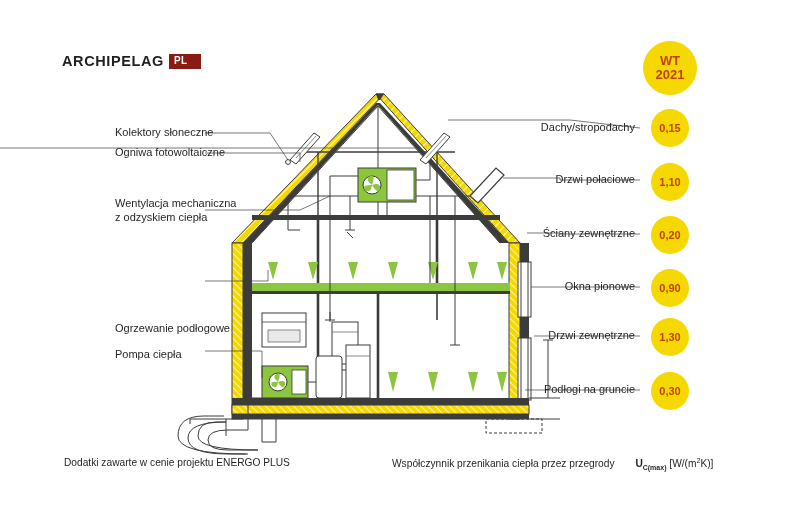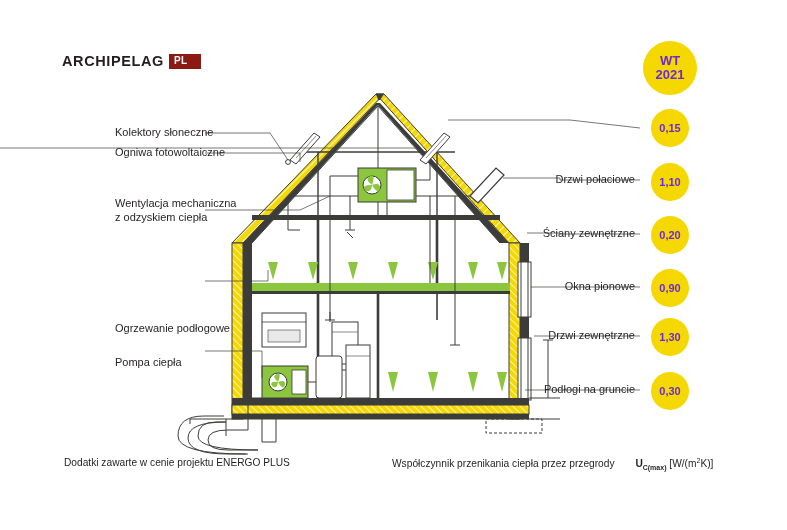--- a/index.html
+++ b/index.html
@@ -56,21 +56,21 @@
   }
   
   .badge {
     position: absolute;
     border-radius: 50%;
     background: #f5d800;
     display: flex;
     align-items: center;
     justify-content: center;
     font-weight: bold;
-    color: #6d28d9;
+    color: #c2410c;
   }
   .badge.val {
     width: 38px;
     height: 38px;
     font-size: 11px;
   }
   .badge.wt {
     width: 54px;
     height: 54px;
     font-size: 13px;
@@ -315,22 +315,23 @@
       <polyline points="525,390 580,390 640,390"></polyline>
       <line x1="420,148" x2="420" y1="148" y2="148"></line>
     </g>
   </svg>
 
   <div class="lbl" style="left:115px; top:126px;">Kolektory słoneczne</div>
   <div class="lbl" style="left:115px; top:146px;">Ogniwa fotowoltaiczne</div>
   <div class="lbl" style="left:115px; top:197px;">Wentylacja mechaniczna</div>
   <div class="lbl" style="left:115px; top:211px;">z odzyskiem ciepła</div>
   <div class="lbl" style="left:115px; top:274px;margin-top:48px;">Ogrzewanie podłogowe</div>
-  <div class="lbl" style="left:115px; top:356px;">Pompa ciepła</div>
-
+  <div class="lbl" style="left:115px; top:348px;">Pompa ciepła</div>
+
+  <div class="lbl right" style="left:430px; width:205px; top:121px;">Dachy/stropodachy</div>
   <div class="badge val" style="left:651px; top:109px;">0,15</div>
 
   <div class="lbl right" style="left:430px; width:205px; top:173px;">Drzwi połaciowe</div>
   <div class="badge val" style="left:651px; top:163px;">1,10</div>
 
   <div class="lbl right" style="left:430px; width:205px; top:227px;">Ściany zewnętrzne</div>
   <div class="badge val" style="left:651px; top:216px;">0,20</div>
 
   <div class="lbl right" style="left:430px; width:205px; top:280px;">Okna pionowe</div>
   <div class="badge val" style="left:651px; top:269px;">0,90</div>

